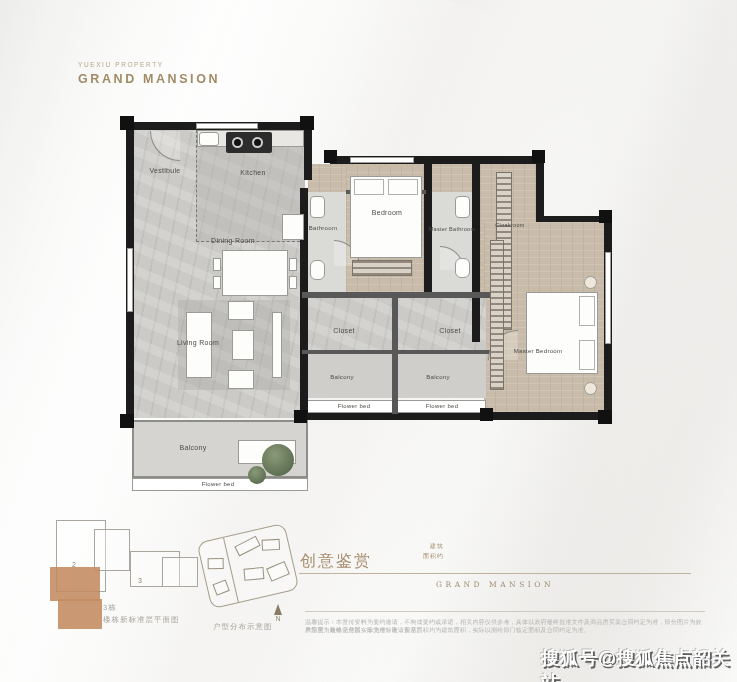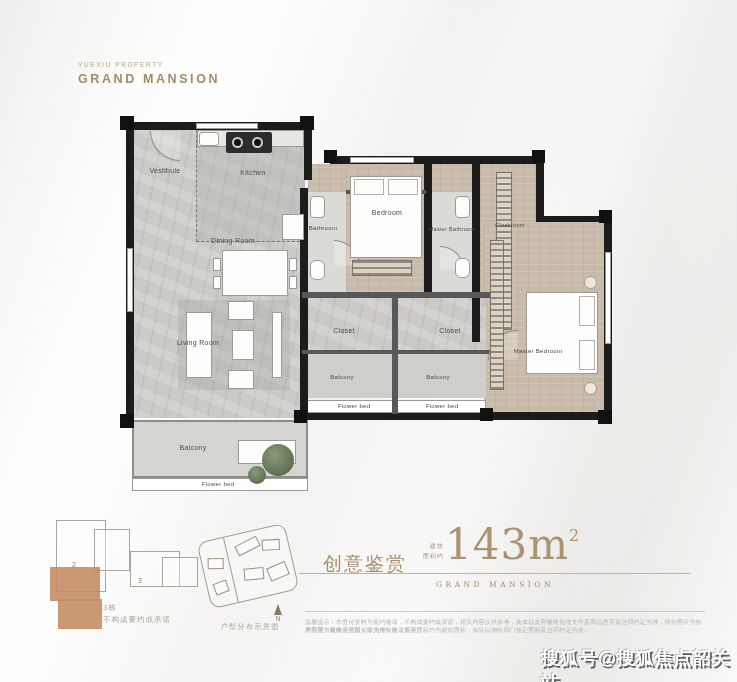--- a/index.html
+++ b/index.html
@@ -180,51 +180,48 @@
 <div class="abs" style="left:42px;top:515px;width:145px;height:125px;">
   <div class="kp-out" style="left:14px;top:5px;width:50px;height:72px;"></div>
   <div class="kp-out" style="left:52px;top:14px;width:36px;height:42px;"></div>
   <div class="kp-out" style="left:88px;top:36px;width:50px;height:36px;"></div>
   <div class="kp-out" style="left:120px;top:42px;width:36px;height:30px;"></div>
   <div class="kp-tan" style="left:8px;top:52px;width:50px;height:34px;"></div>
   <div class="kp-tan" style="left:16px;top:84px;width:44px;height:30px;"></div>
   <span class="kp-num" style="left:30px;top:46px;">2</span>
   <span class="kp-num" style="left:96px;top:62px;">3</span>
   <span class="cap" style="left:61px;top:88px;">3栋</span>
-  <span class="cap" style="left:61px;top:100px;white-space:nowrap;">不构成要约或承诺</span>
+  <span class="cap" style="left:61px;top:100px;white-space:nowrap;">楼栋新标准层平面图</span>
 </div>
 
 <div class="abs" style="left:195px;top:522px;width:110px;height:115px;">
   <div style="position:absolute;left:8px;top:10px;width:88px;height:66px;border:1.5px solid #a59c89;border-radius:10px;transform:rotate(-13deg);background:rgba(255,255,255,.3);">
     <div style="position:absolute;left:26px;top:0;width:0;height:100%;border-left:1px solid #a59c89;"></div>
     <div class="sp-shape" style="left:5px;top:18px;width:14px;height:9px;transform:rotate(12deg);"></div>
     <div class="sp-shape" style="left:6px;top:42px;width:12px;height:10px;transform:rotate(-8deg);"></div>
     <div class="sp-shape" style="left:36px;top:8px;width:22px;height:9px;transform:rotate(-14deg);"></div>
     <div class="sp-shape" style="left:62px;top:12px;width:16px;height:9px;transform:rotate(10deg);"></div>
     <div class="sp-shape" style="left:38px;top:36px;width:18px;height:10px;transform:rotate(8deg);"></div>
     <div class="sp-shape" style="left:62px;top:38px;width:18px;height:12px;transform:rotate(-10deg);"></div>
   </div>
   <div class="abs" style="left:76px;top:82px;width:14px;height:22px;text-align:center;">
     <div style="margin:0 auto;width:0;height:0;border-left:4px solid transparent;border-right:4px solid transparent;border-bottom:11px solid #8a7c63;"></div>
     <div style="font-size:6.5px;color:#8a7c63;">N</div>
   </div>
-  <span class="cap" style="left:8px;top:100px;width:94px;text-align:center;">户型分布示意图</span>
+  <span class="cap" style="left:18px;top:100px;width:94px;text-align:left;">户型分布示意图</span>
 </div>
 
 <div class="abs" style="left:295px;top:525px;width:420px;height:120px;">
-  <span class="gold" style="position:absolute;left:5px;top:26px;font-size:19px;letter-spacing:2px;margin-left:23px;">创意鉴赏</span>
+  <span class="gold" style="position:absolute;left:5px;top:26px;font-size:16px;letter-spacing:2px;">创意鉴赏</span>
 
   <div class="abs" style="left:128px;top:17px;text-align:right;">
     <div class="gold" style="font-size:6px;letter-spacing:1px;">建筑</div>
     <div class="gold" style="font-size:6px;letter-spacing:1px;margin-top:1px;">面积约</div>
   </div>
 
-  <div class="abs" style="left:150px;top:-5px;font-family:'DejaVu Serif',serif;color:#ab9372;">
-    <span style="font-size:42px;letter-spacing:1px;">143m</span><sup style="font-size:16px;vertical-align:18px;">2</sup>
-  </div>
 
 
   <div class="thinline" style="left:4px;top:48px;width:392px;"></div>
 
   <span style="position:absolute;left:105px;top:55px;width:190px;text-align:center;font-size:7.5px;letter-spacing:3.5px;color:#a0906f;font-family:'DejaVu Serif',serif;">GRAND MANSION</span>
 
   <div class="thinline" style="left:10px;top:86px;width:400px;background:#cfcac2;"></div>
 
   <span class="disc" style="left:10px;top:93px;width:402px;">温馨提示：本宣传资料为要约邀请，不构成要约或承诺，相关内容仅供参考，具体以政府最终批准文件及商品房买卖合同约定为准，部分图片为效果示意，最终交付以实际为准，敬请留意。</span>
   <span class="disc" style="left:10px;top:101px;width:402px;">户型图为装修示意图，非交付标准，所示面积均为建筑面积，实际以测绘部门核定面积及合同约定为准。</span>

